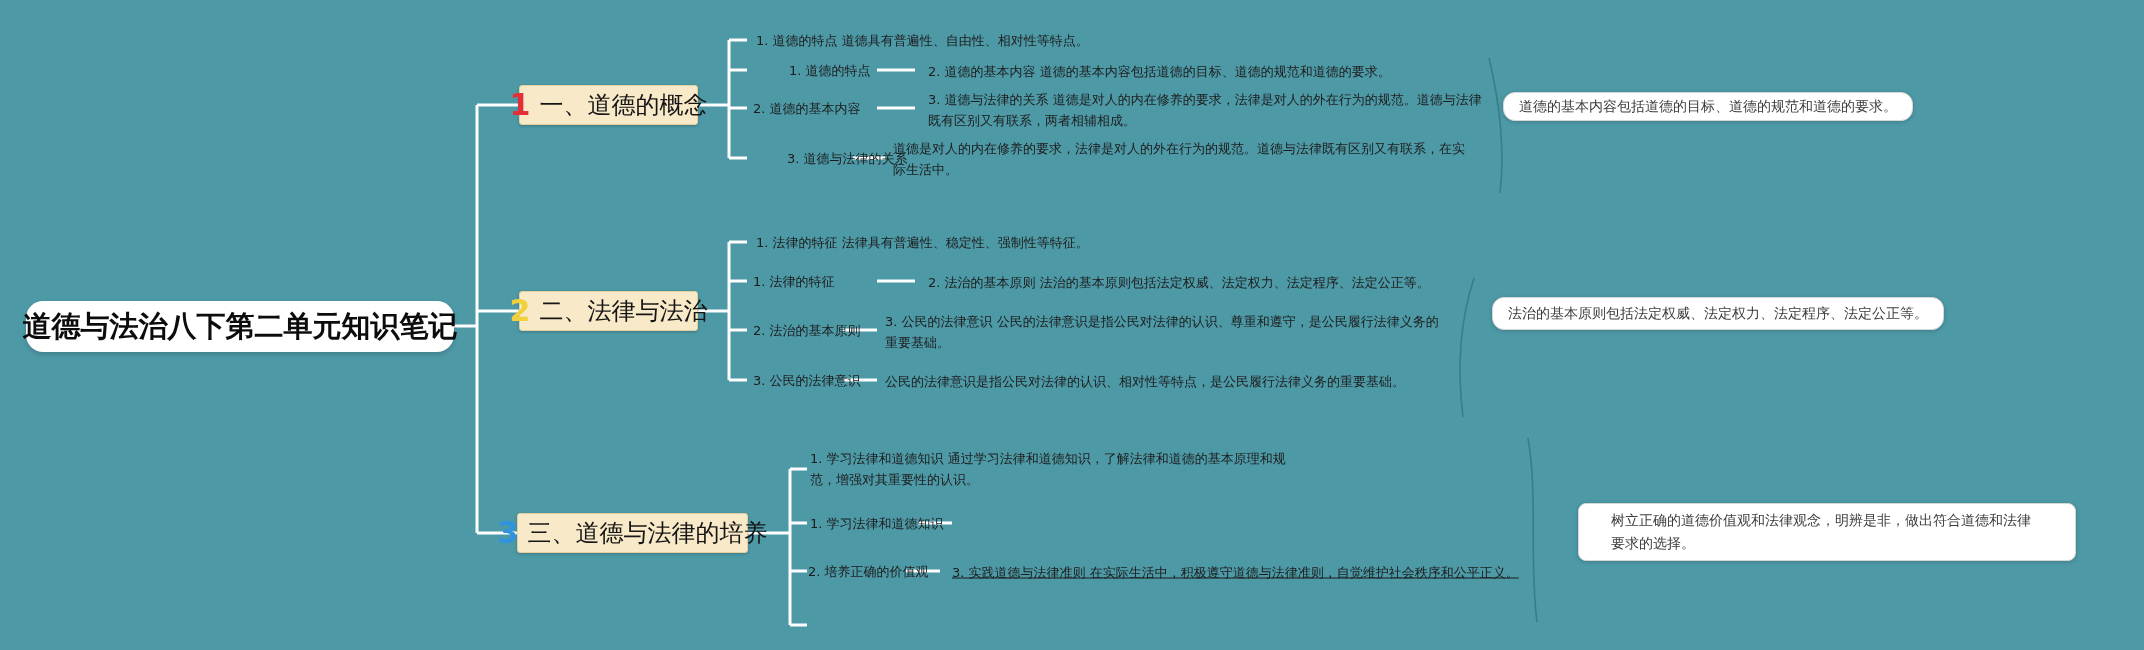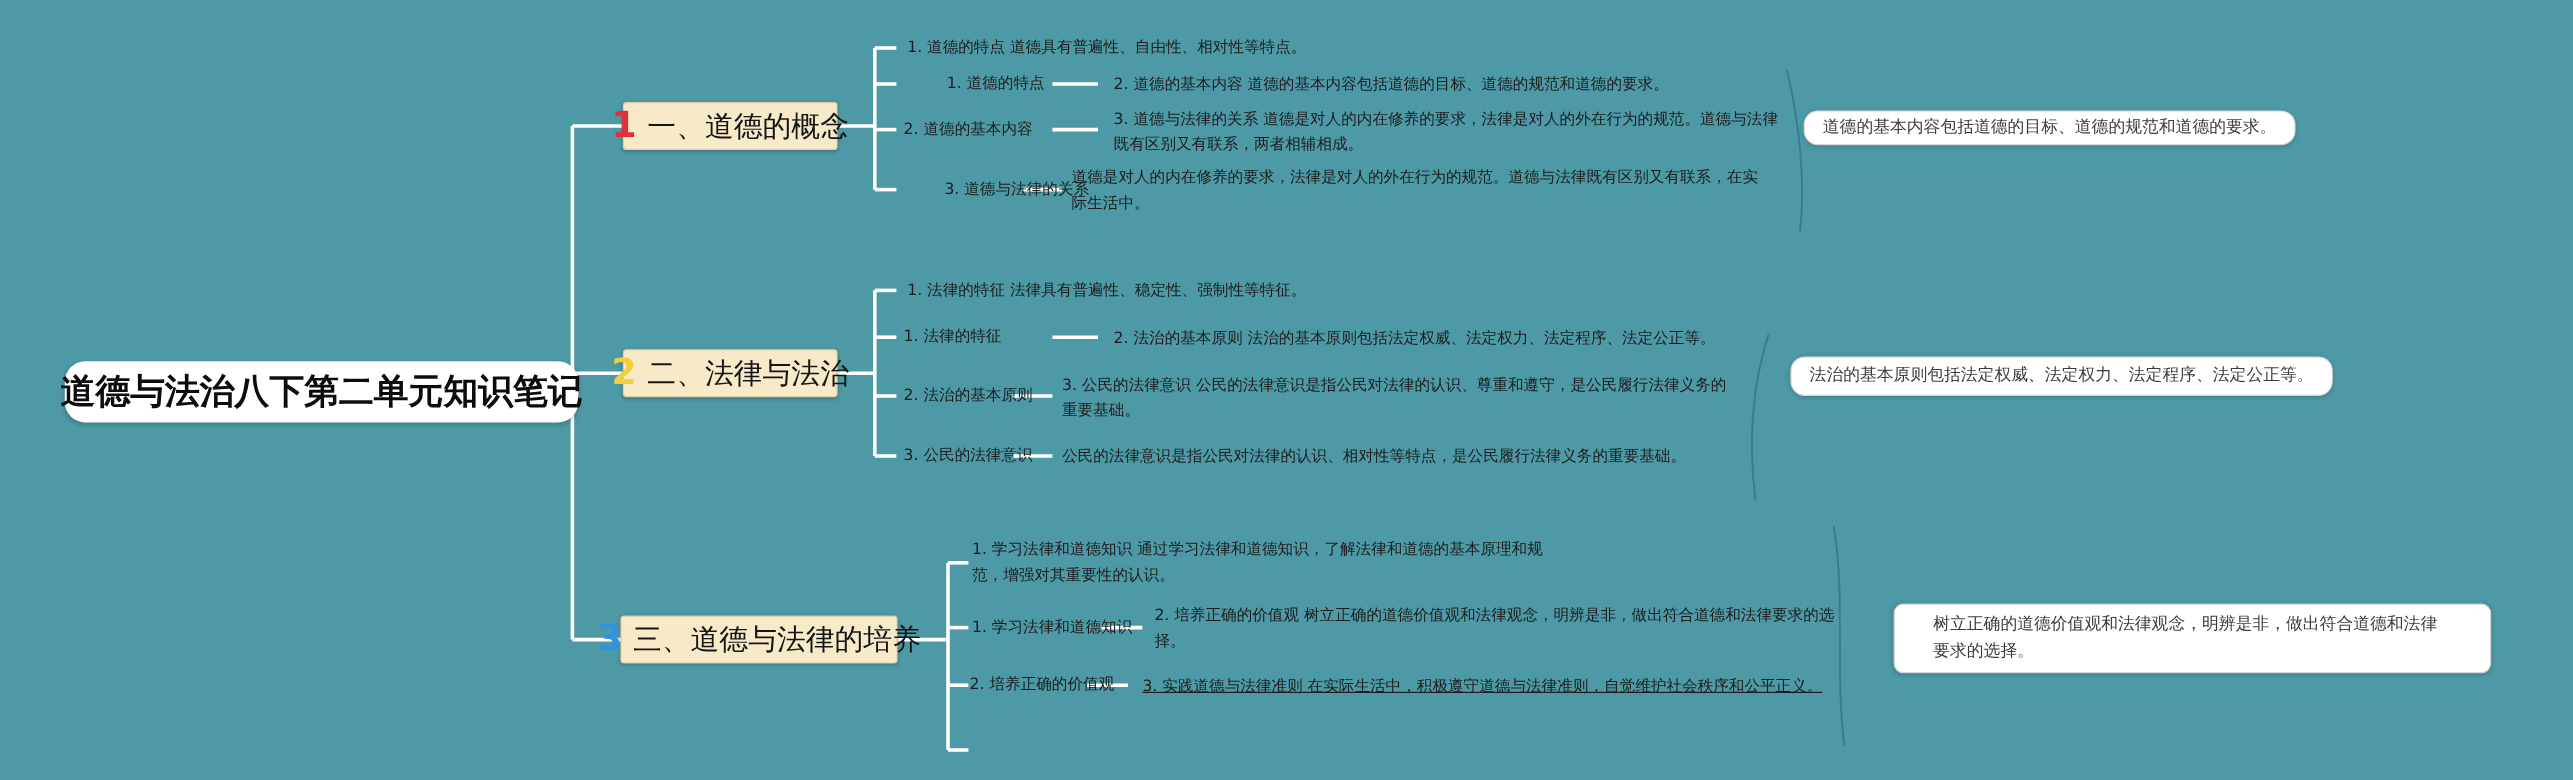--- a/index.html
+++ b/index.html
@@ -6,21 +6,21 @@
   html,body { width:2144px; height:650px; }
   body { font-family:"DejaVu Sans", sans-serif; }
   #canvas { position:relative; width:2144px; height:650px; overflow:hidden; }
   #wires { position:absolute; left:0; top:0; }
 
   .root-box {
     position:absolute; left:26px; top:301px; width:428px; height:51px;
     background:#ffffff; border-radius:17px;
     display:flex; align-items:center; justify-content:center;
     font-size:29px; font-weight:bold; color:#0c0c0c;
-    box-shadow:0 2px 4px rgba(0,0,0,.18); white-space:nowrap;margin-left:28px;
+    box-shadow:0 2px 4px rgba(0,0,0,.18); white-space:nowrap;
   }
   .branch-box {
     position:absolute; height:40px; padding:0 10px;
     background:#f8e9c8; border:1px solid #e4cf9f; border-radius:3px;
     display:flex; align-items:center; justify-content:center; gap:9px;
     box-shadow:0 1px 3px rgba(0,0,0,.22); white-space:nowrap;
   }
   .badge { font-size:30px; font-weight:bold; line-height:1; }
   .branch-label { font-size:24px; color:#151515; }
 
@@ -115,18 +115,17 @@
   <div class="node-text nowrap" style="left:753px; top:380px;">3. 公民的法律意识</div>
   <div class="node-text" style="left:885px; top:381px; width:575px;">公民的法律意识是指公民对法律的认识、相对性等特点，是公民履行法律义务的重要基础。</div>
   <div class="callout one-line" style="left:1492px; top:297px; line-height:31px;">法治的基本原则包括法定权威、法定权力、法定程序、法定公正等。</div>
 
   <div class="branch-box" style="left:517px; top:513px; width:231px;">
     <span class="badge" style="color: rgb(47, 147, 224);">3</span>
     <span class="branch-label">三、道德与法律的培养</span>
   </div>
   <div class="node-text" style="left:810px; top:469px; width:480px;">1. 学习法律和道德知识 通过学习法律和道德知识，了解法律和道德的基本原理和规范，增强对其重要性的认识。</div>
   <div class="node-text nowrap" style="left:810px; top:523px;">1. 学习法律和道德知识</div>
-  <div class="node-text" style="left:962px; top:524px; width:580px;">2. 培养正确的价值观 树立正确的道德价值观和法律观念，明辨是非，做出符合道德和法律要求的选择。</div>
   <div class="node-text nowrap" style="left:808px; top:571px;">2. 培养正确的价值观</div>
   <div class="node-text" style="left:952px; top:572px; width:590px;text-decoration:underline;">3. 实践道德与法律准则 在实际生活中，积极遵守道德与法律准则，自觉维护社会秩序和公平正义。</div>
   <div class="callout" style="left:1578px; top:503px; width:498px; padding:5px 32px; line-height:23px;">树立正确的道德价值观和法律观念，明辨是非，做出符合道德和法律要求的选择。</div>
 
 </div>
 
 </body></html>

